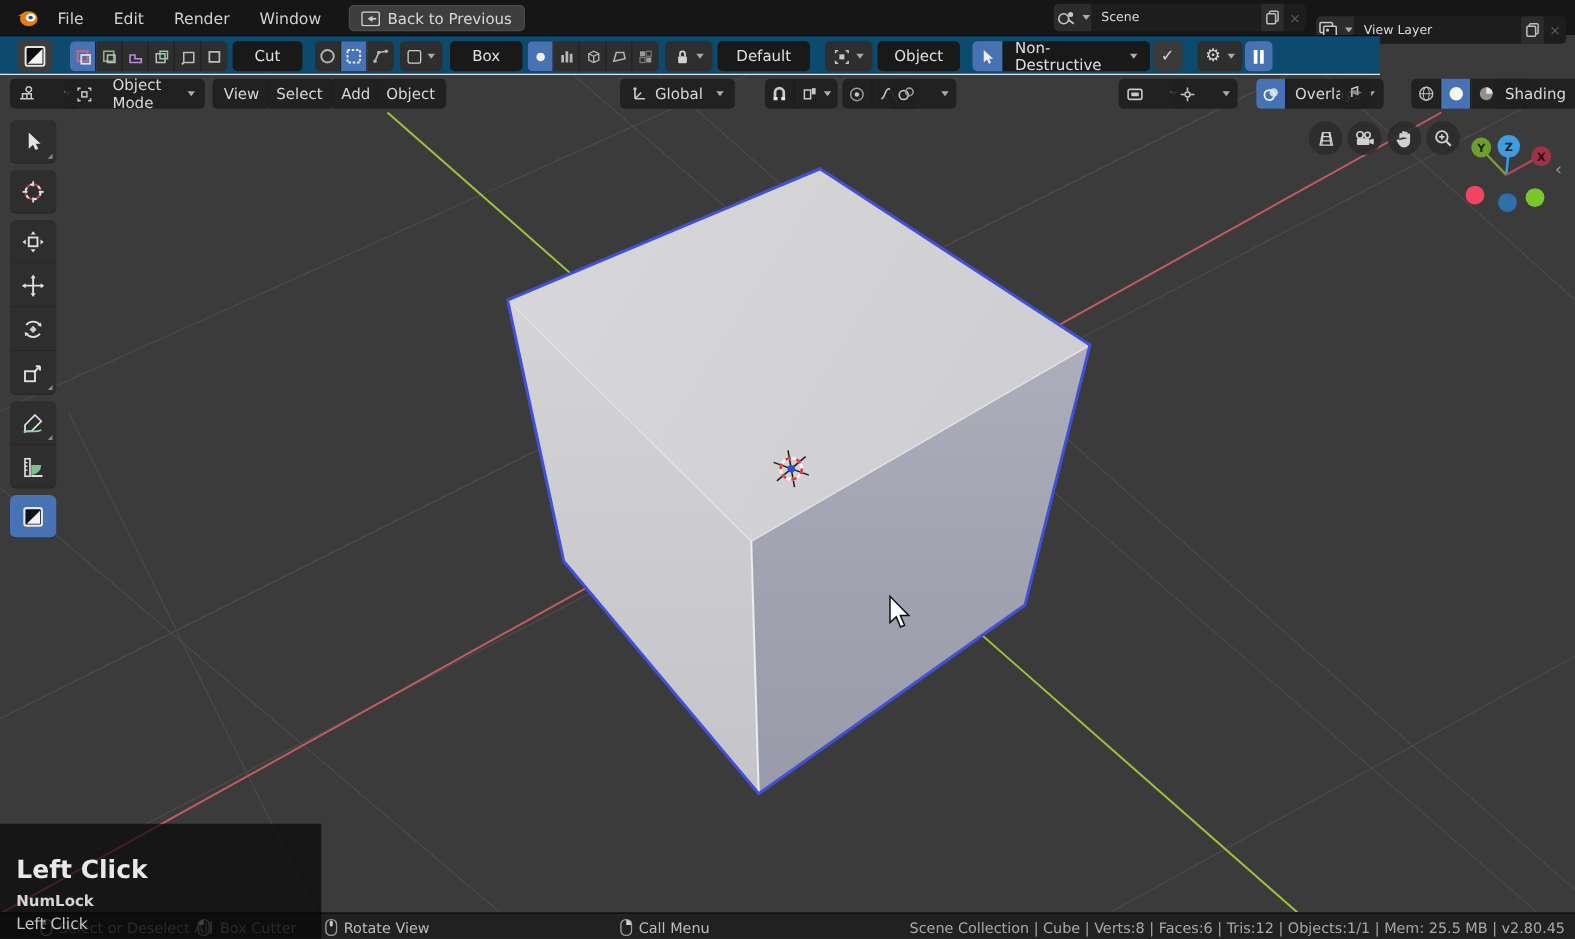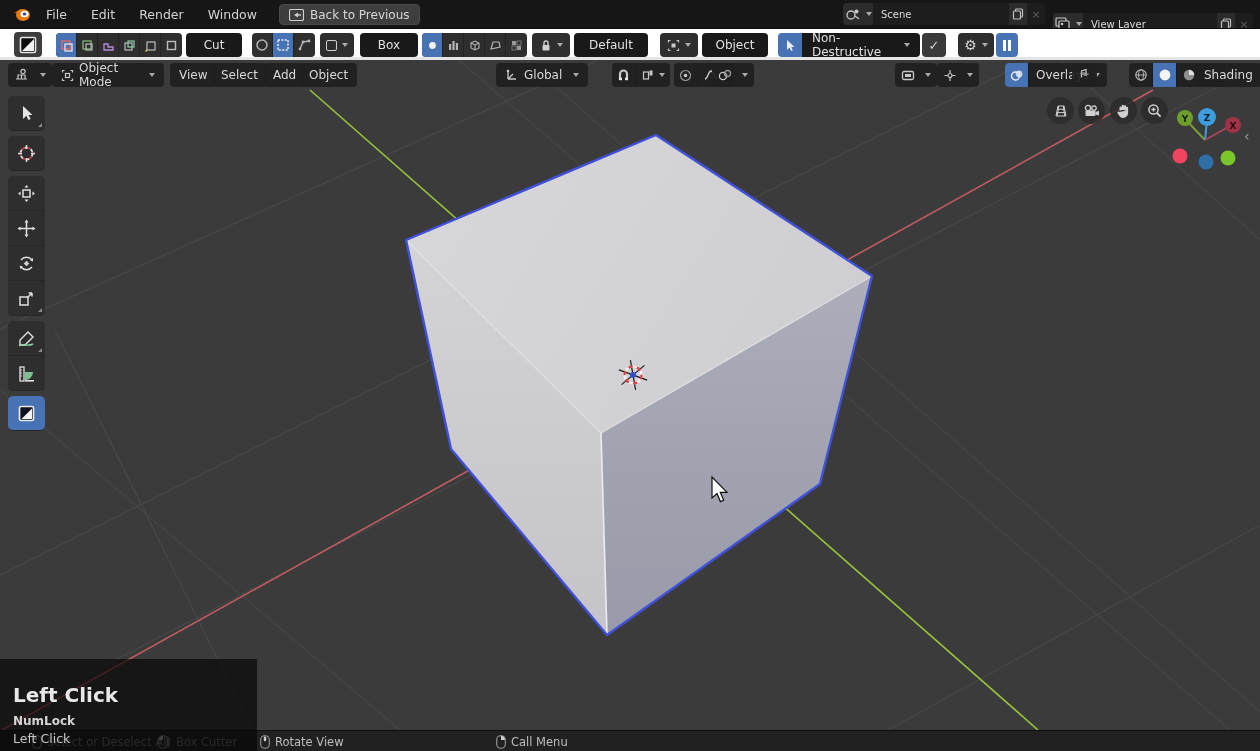--- a/index.html
+++ b/index.html
@@ -13,37 +13,37 @@
   #back-btn { left:279px; top:4px; height:21px; background:#3e3e3e; border:1px solid #4a4a4a;
     border-radius:4px; display:flex; align-items:center; padding:0 9px; color:#d8d8d8; font-size:12px; gap:6px; }
   .id-field { background:#1d1d1d; height:22px; border-radius:4px; display:flex; align-items:center; }
   .id-icon-btn { background:#2c2c2c; width:30px; height:22px; border-radius:4px 0 0 4px;
     display:flex; align-items:center; justify-content:center; }
   .id-text { color:#dcdcdc; font-size:10px; padding:0 8px; flex:1; }
   .mini-btn { width:18px; height:22px; display:flex; align-items:center; justify-content:center;
     background:#2c2c2c; color:#bdbdbd; font-size:11px; }
   .mini-btn.dim { background:transparent; color:#5c5c5c; }
   
-  #toolsettings { left:0; top:28px; width:1260px; height:32px; background:#ffffff;
-    border-top:1px solid #0d0d0d; border-bottom:3px solid #e5e5e5; z-index:30; }
+  #toolsettings { left:0; top:28px; width:1104px; height:32px; background:#0c4a6e;
+    border-top:1px solid #0d0d0d; border-bottom:1px solid #e5e5e5; z-index:30; }
   .seg { display:flex; background:#2e2e2e; border-radius:4px; overflow:hidden; height:24px; }
   .seg > div { width:21px; height:24px; display:flex; align-items:center; justify-content:center;
     border-right:1px solid #222; }
   .seg > div:last-child { border-right:none; }
   .blue { background:#4772b3 !important; }
   .pill { background:#191919; border-radius:4px; height:24px; color:#e0e0e0; font-size:12px;
     display:flex; align-items:center; justify-content:center; padding:0 10px; }
   .chev { width:0; height:0; border-left:3.5px solid transparent; border-right:3.5px solid transparent;
     border-top:4px solid #ababab; display:inline-block; margin-left:5px; }
   .sq-ico { width:11px; height:11px; border:1.5px solid #cfcfcf; border-radius:2px; }
   
   #viewport { left:0; top:60px; width:1260px; height:670px; background:#3b3b3b; z-index:1; }
   #vheader { left:0; top:0; width:1260px; height:30px; z-index:6; }
   .hbtn { background:rgba(32,32,32,0.92); border-radius:4px; height:24px; color:#d8d8d8; font-size:12px;
-    display:flex; align-items:center; padding:0 9px; gap:5px; }
+    display:flex; align-items:center; padding:0 9px; gap:16px; }
   .hgroup { display:flex; background:rgba(32,32,32,0.92); border-radius:4px; height:24px; align-items:center;margin-left:26px; }
   .hseg { width:24px; height:24px; display:flex; align-items:center; justify-content:center;
     border-right:1px solid #1c1c1c; }
   .hseg:last-child { border-right:none; }
   
   #toolshelf { left:8px; top:36px; width:37px; z-index:6; }
   .tool-btn { width:37px; height:35px; background:#2e2e2e; display:flex; align-items:center;
     justify-content:center; border-bottom:1px solid #262626; position:relative; }
   .tool-btn.grp-start { border-radius:5px 5px 0 0; margin-top:5px; }
   .tool-btn.grp-end { border-radius:0 0 5px 5px; }
@@ -602,19 +602,20 @@
       </svg>
     <span class="lbl">Rotate View</span>
   </span>
   <span class="hint" style="left:496px;">
     <svg width="10" height="14" viewBox="0 0 10 14">
         <rect x="0.7" y="0.7" width="8.6" height="12.6" rx="4" fill="none" stroke="#9a9a9a" stroke-width="1.1"></rect>
         <path d="M9 5 a4 4.3 0 0 0 -4 -4.3 V5 Z" fill="#cfcfcf"></path>
       </svg>
     <span class="lbl">Call Menu</span>
   </span>
+  <span id="status-stats">Scene Collection | Cube | Verts:8 | Faces:6 | Tris:12 | Objects:1/1 | Mem: 25.5 MB | v2.80.45</span>
 </div>
 
 <div id="screencast" class="abs">
   <div id="sc-primary">Left Click</div>
   <div id="sc-secondary">NumLock</div>
   <div id="sc-tertiary">Left Click</div>
 </div>
 
 </body></html>

